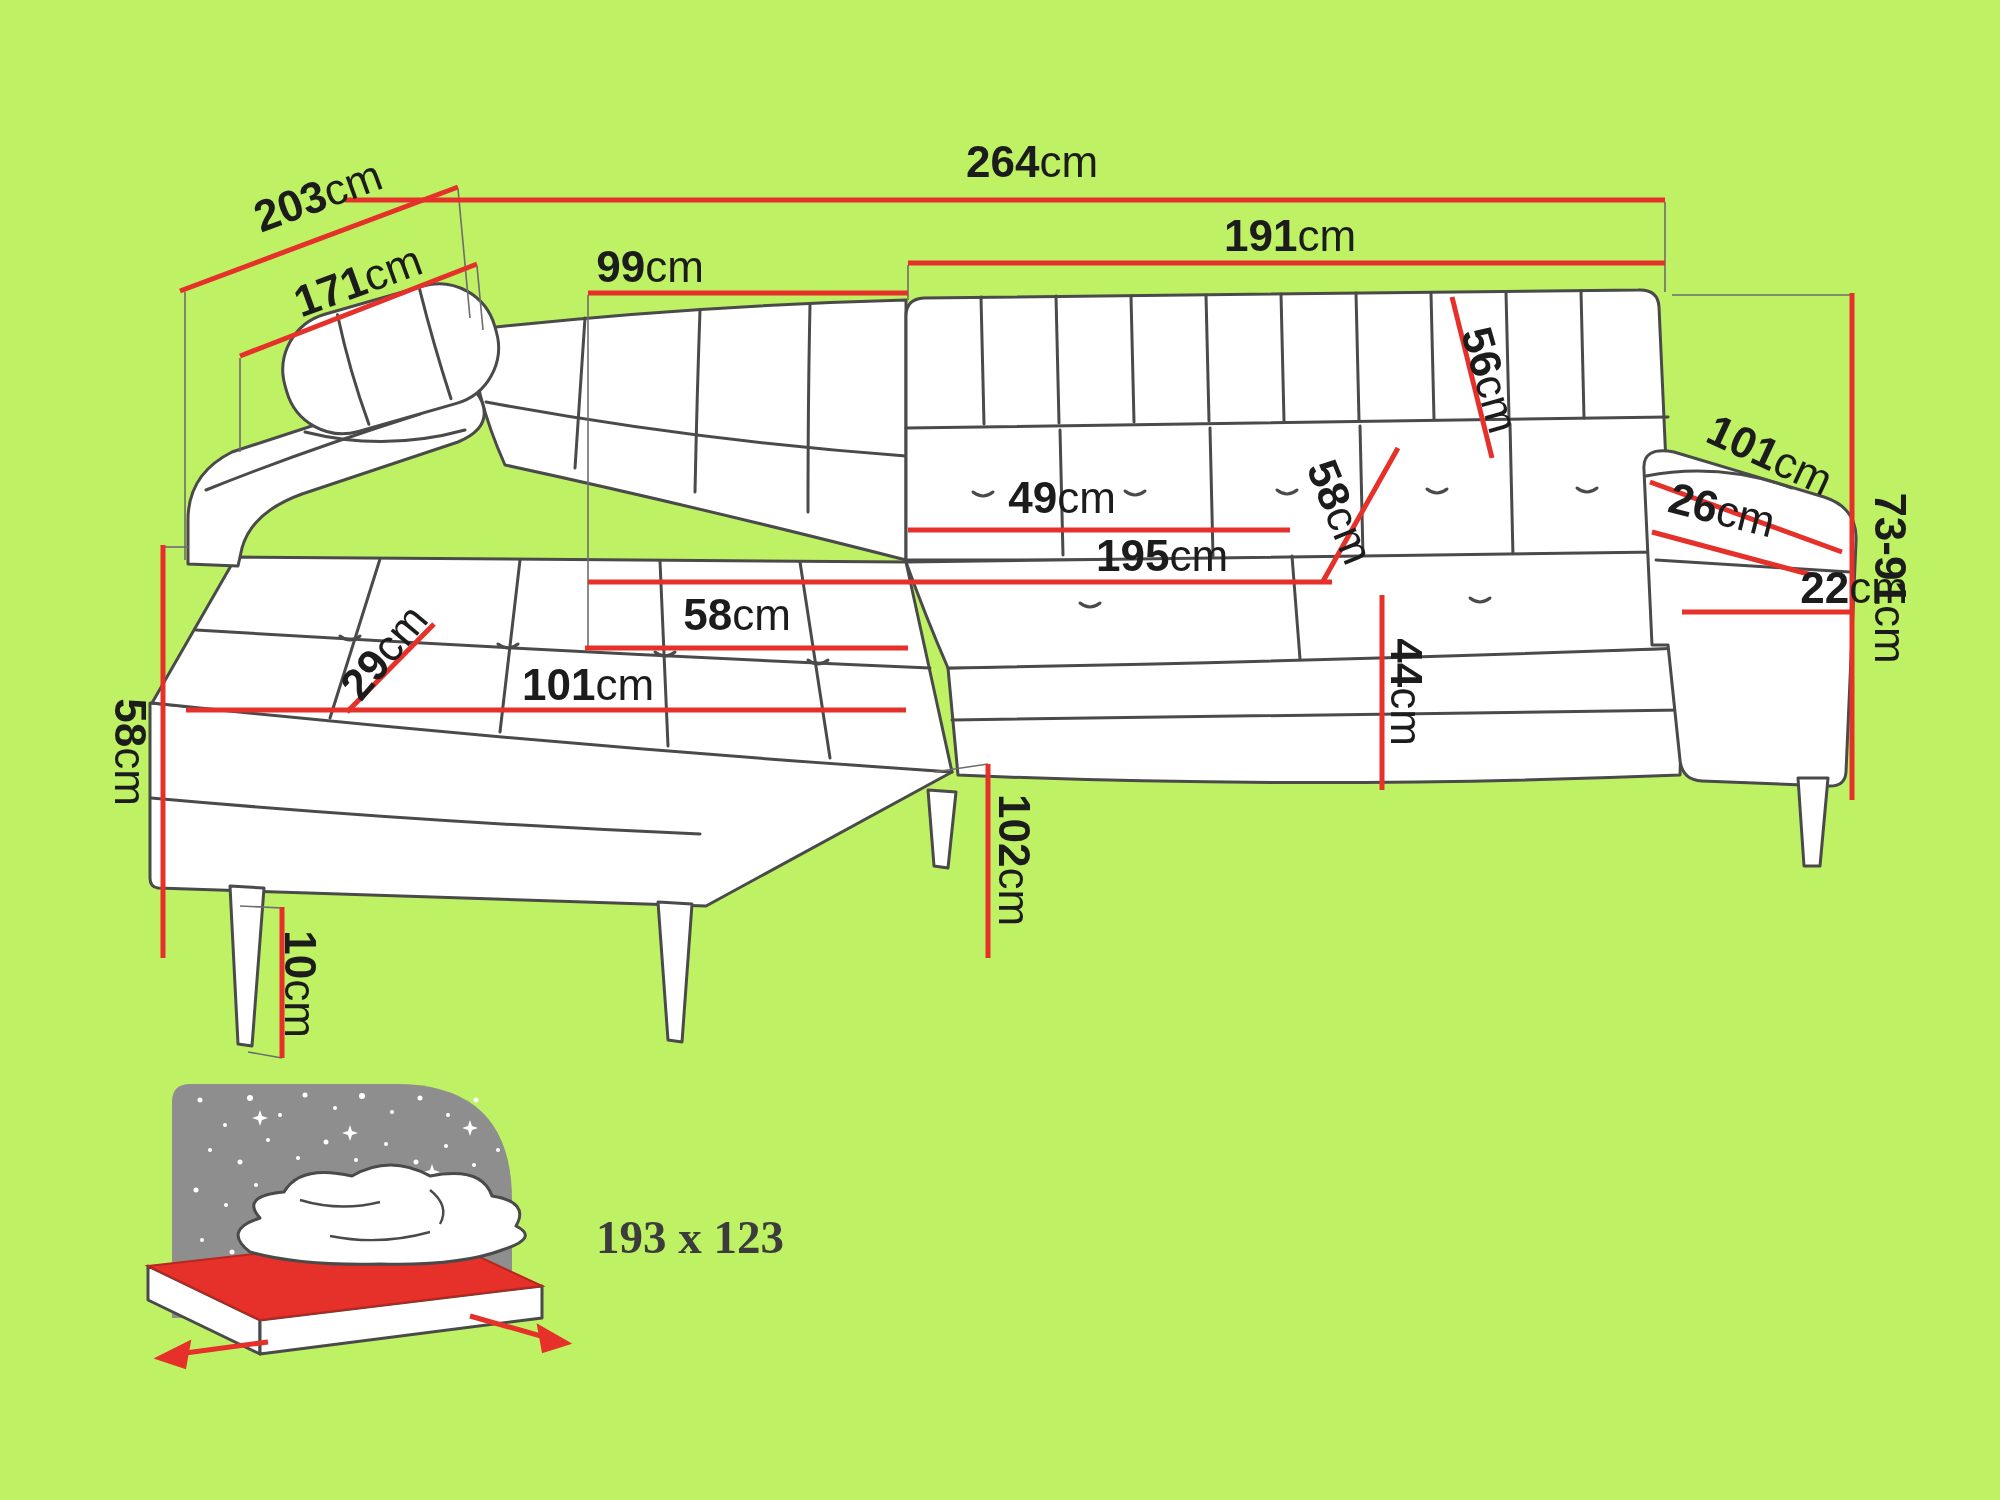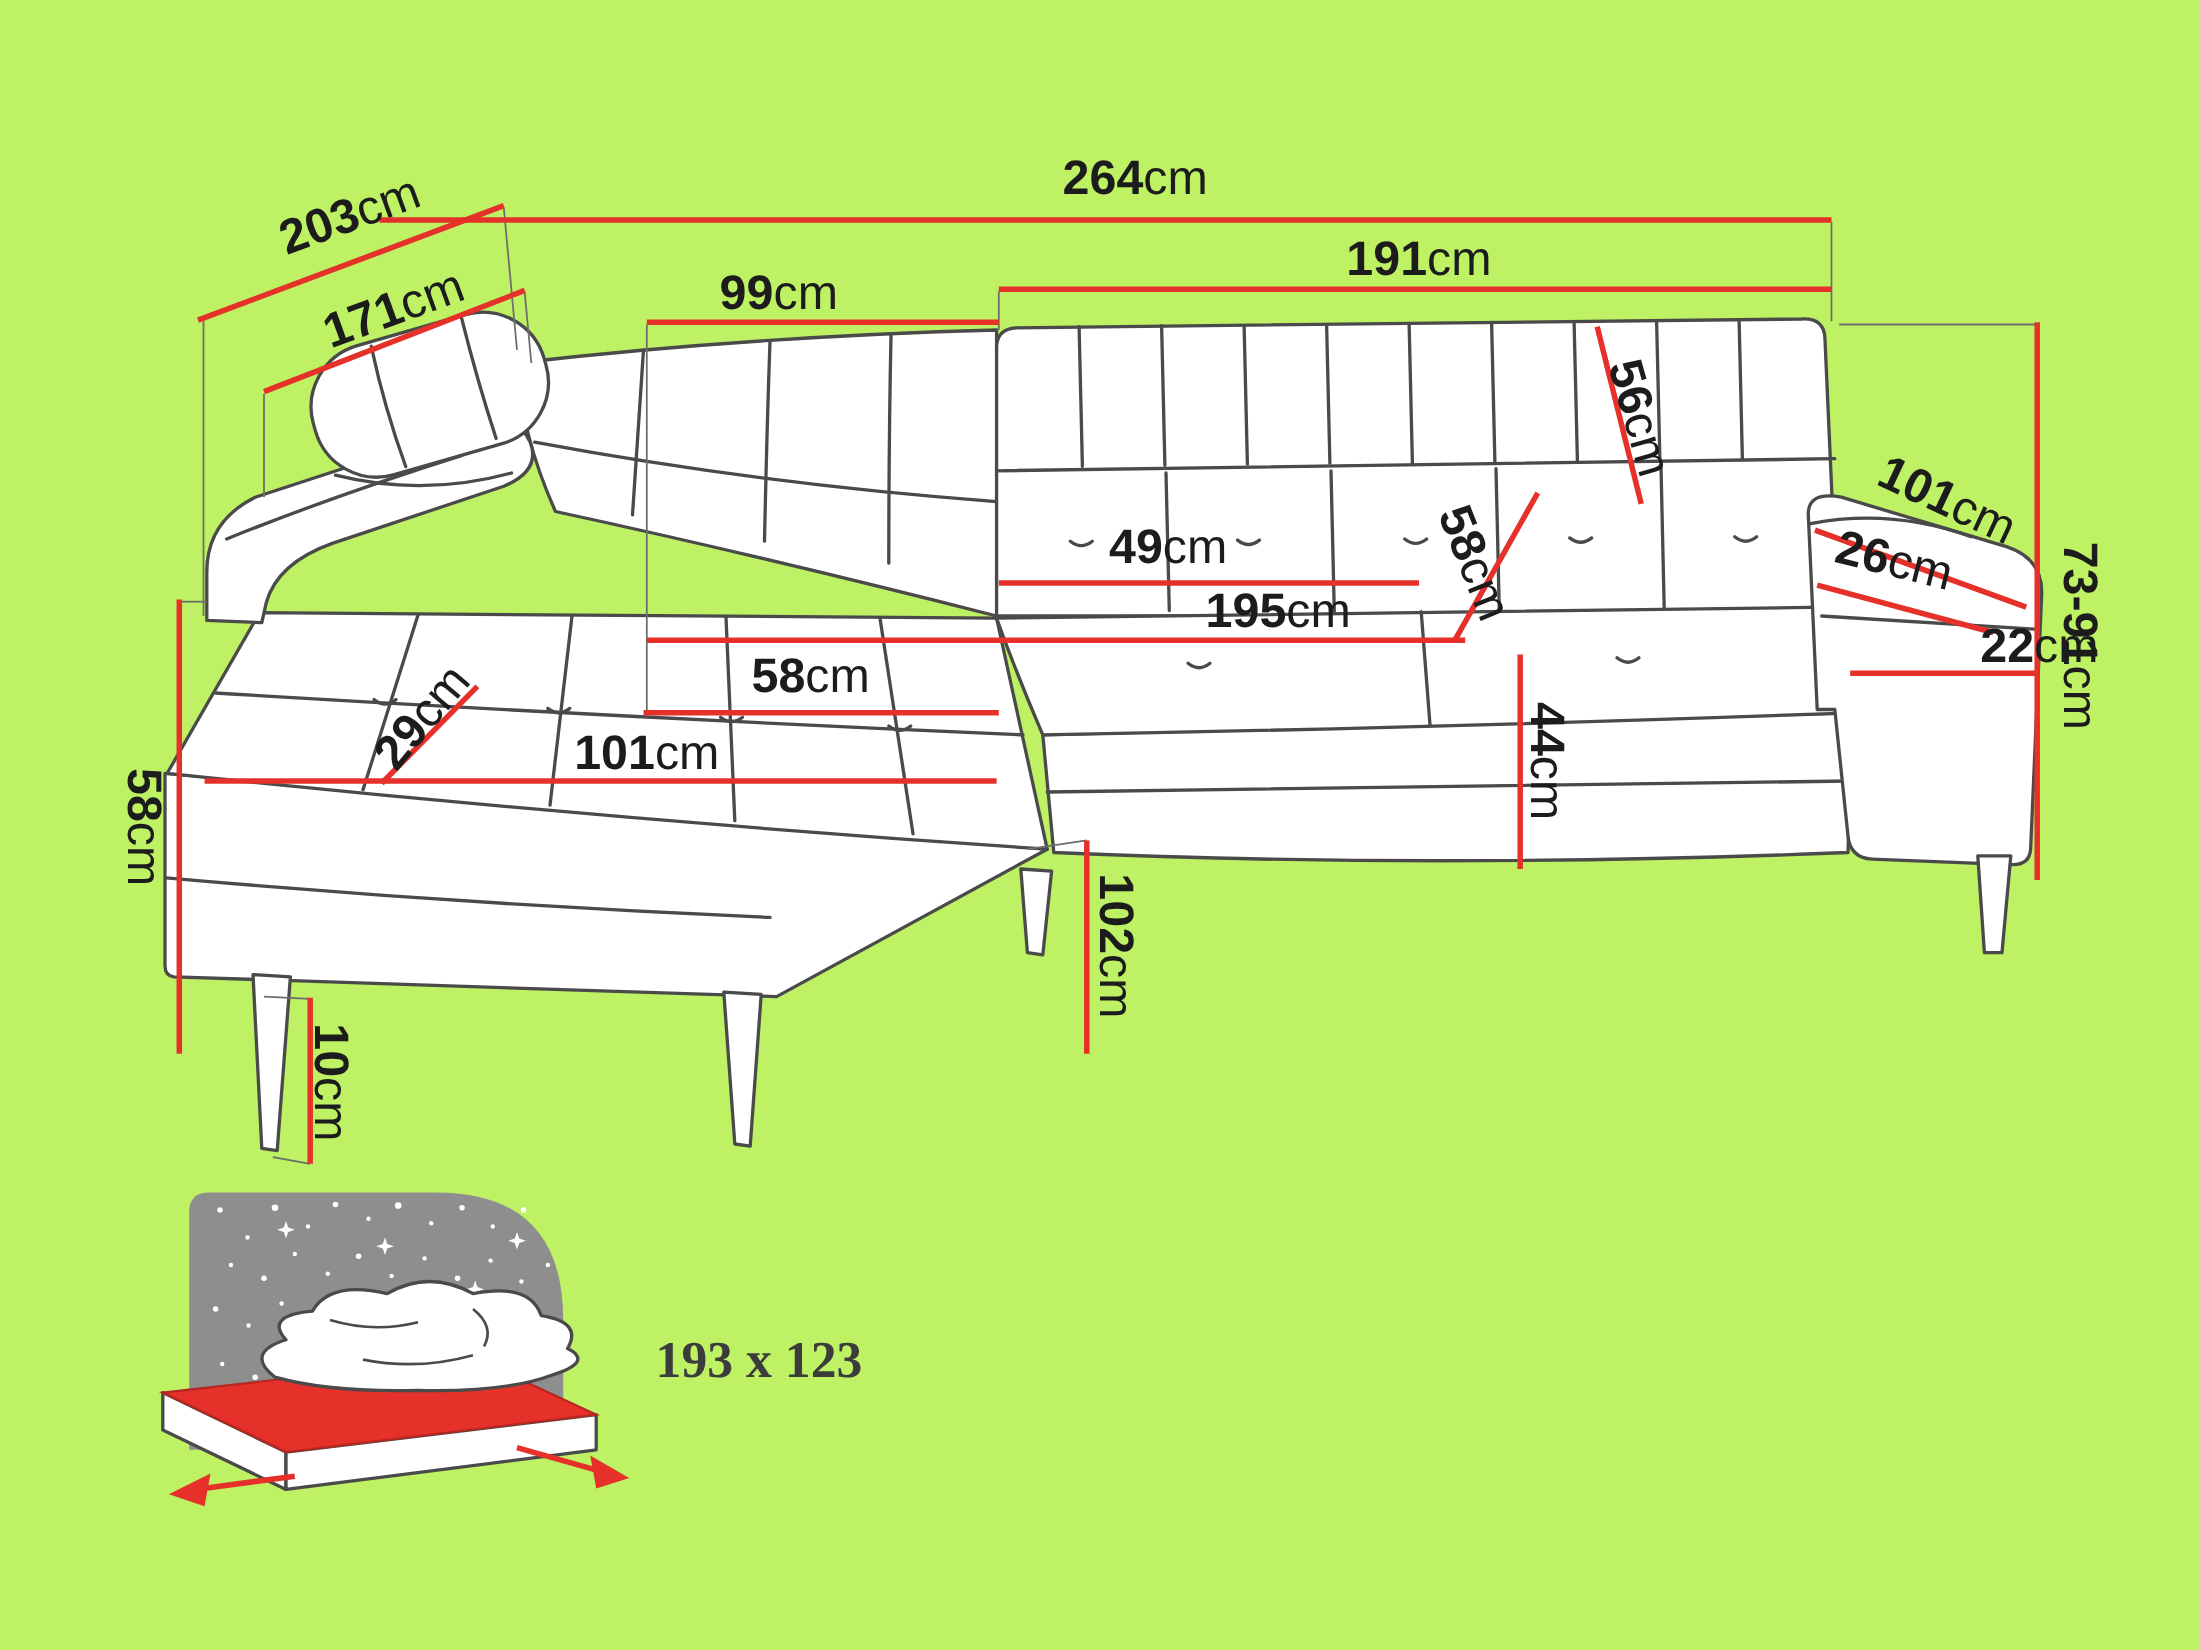--- a/index.html
+++ b/index.html
@@ -211,21 +211,21 @@
 
   <div class="dim" style="left:1032px; top:162px;">
     <span class="num">264</span><span class="unit">cm</span>
   </div>
   <div class="dim" style="left:318px; top:196px; --rot:-20deg;">
     <span class="num">203</span><span class="unit">cm</span>
   </div>
   <div class="dim" style="left:358px; top:281px; --rot:-20deg;">
     <span class="num">171</span><span class="unit">cm</span>
   </div>
-  <div class="dim" style="left:708px; top:267px;">
+  <div class="dim" style="left:650px; top:267px;">
     <span class="num">99</span><span class="unit">cm</span>
   </div>
   <div class="dim" style="left:1290px; top:236px;">
     <span class="num">191</span><span class="unit">cm</span>
   </div>
   <div class="dim" style="left:1490px; top:380px; --rot:74deg;">
     <span class="num">56</span><span class="unit">cm</span>
   </div>
   <div class="dim" style="left:1770px; top:455px; --rot:25deg;">
     <span class="num">101</span><span class="unit">cm</span>

